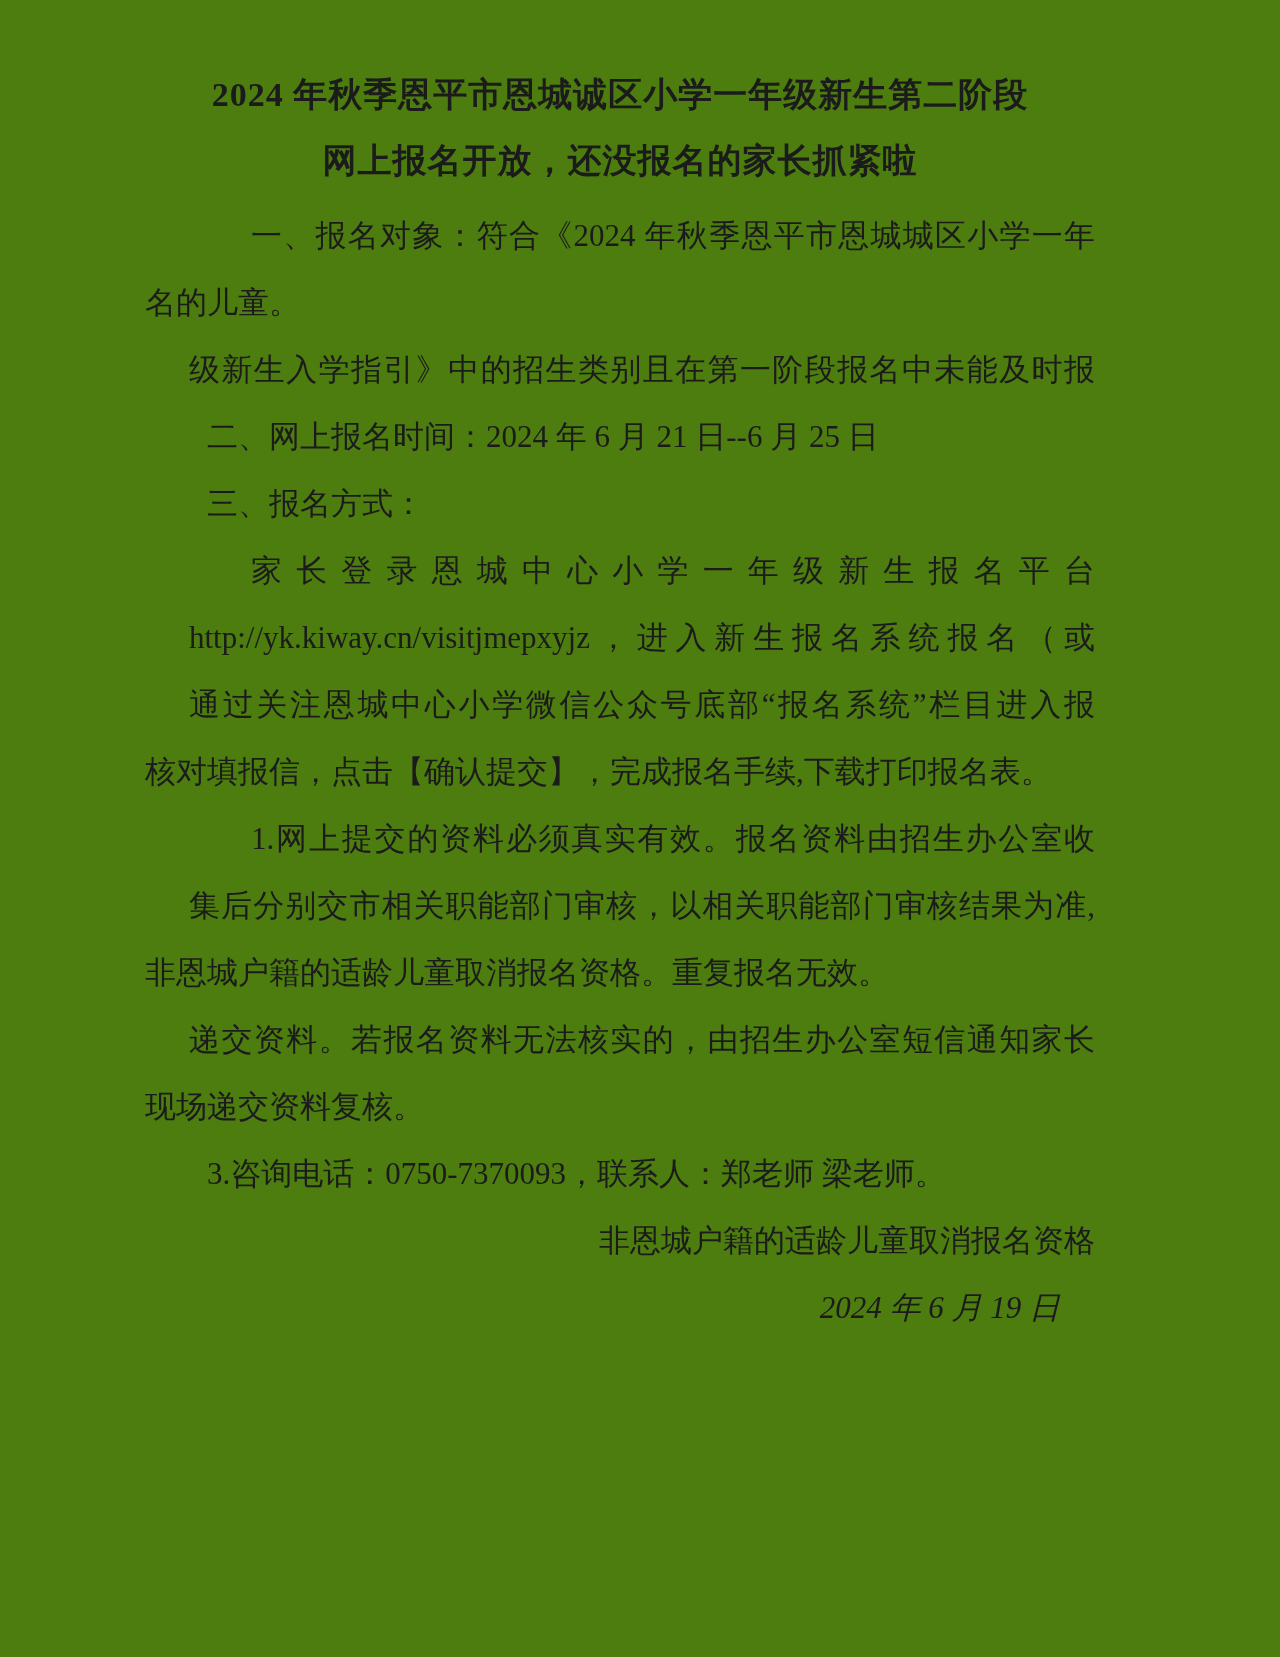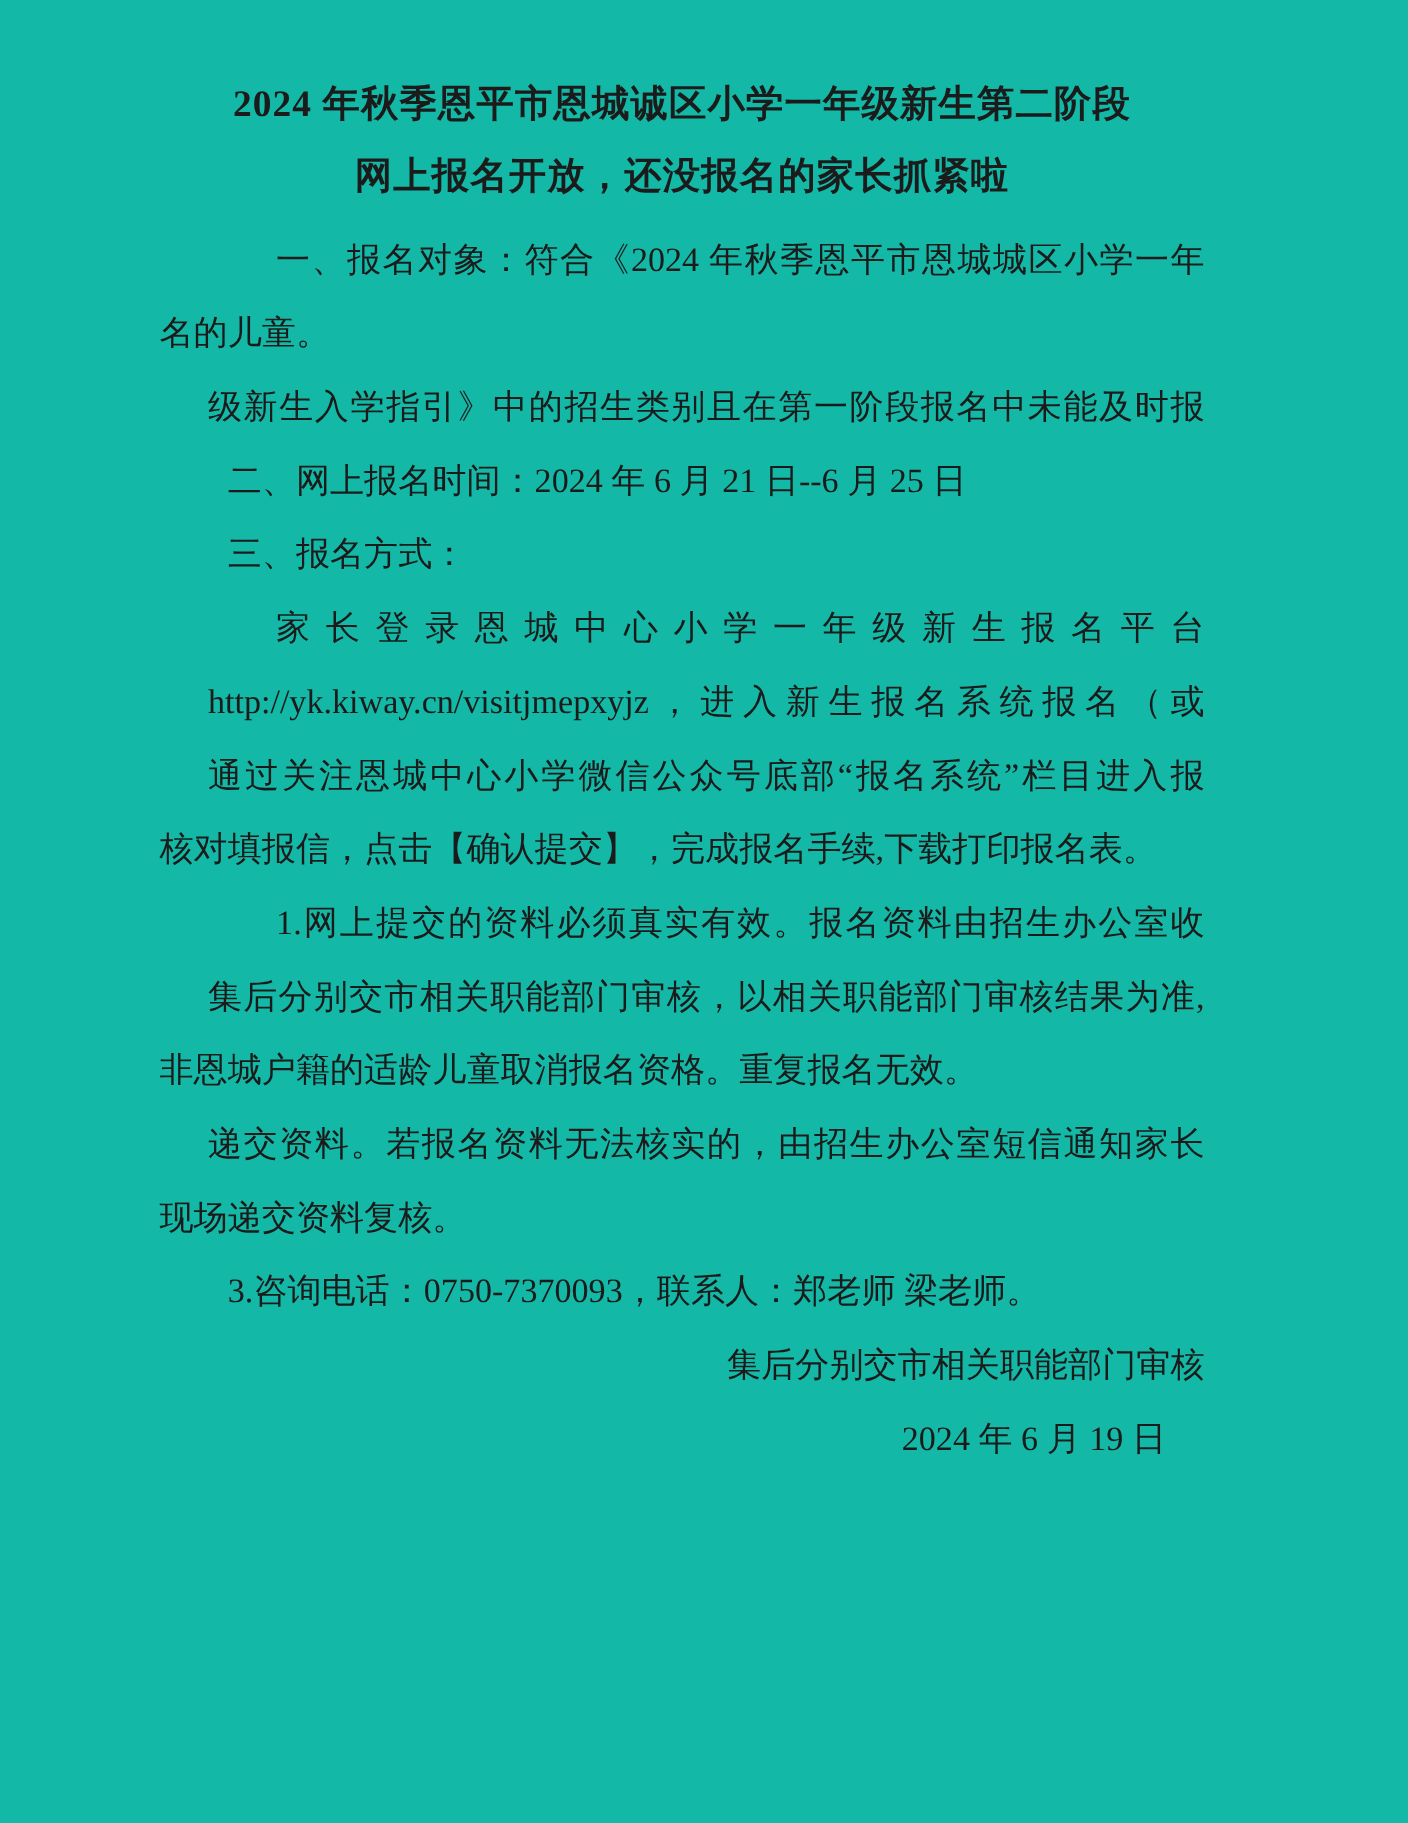--- a/index.html
+++ b/index.html
@@ -12,21 +12,21 @@
     height: 1657px;
     font-family: "Liberation Serif", "DejaVu Serif", serif;
     color: #1b1b1b;
     overflow: hidden;
   }
   .page {
     box-sizing: border-box;
     width: 1280px;
     height: 1657px;
     padding: 62px 185px 0 145px;
-    background: #14b8a6;
+    background: #4d7c0f;
   }
   .title-line {
     font-size: 34px;
     font-weight: bold;
     text-align: center;
     line-height: 66px;
     letter-spacing: 1px;
   }
   .title-block {
     margin-bottom: 8px;
@@ -45,20 +45,21 @@
   }
   .body-line.ind {
     text-indent: 62px;
   }
   .body-line.r {
     text-align: right;
   }
   .body-line.r-inset {
     text-align: right;
     padding-right: 35px;
+    font-style: italic;
   }
 </style>
 </head>
 <body>
 
 <div class="page">
   <div class="title-block" id="title-block">
       <div class="title-line">2024 年秋季恩平市恩城诚区小学一年级新生第二阶段</div>
       <div class="title-line">网上报名开放，还没报名的家长抓紧啦</div>
     </div>
@@ -71,16 +72,16 @@
       <div class="body-line j ind">家长登录恩城中心小学一年级新生报名平台</div>
       <div class="body-line j">http://yk.kiway.cn/visitjmepxyjz，进入新生报名系统报名（或</div>
       <div class="body-line j">通过关注恩城中心小学微信公众号底部“报名系统”栏目进入报</div>
       <div class="body-line">核对填报信，点击【确认提交】，完成报名手续,下载打印报名表。</div>
       <div class="body-line j ind">1.网上提交的资料必须真实有效。报名资料由招生办公室收</div>
       <div class="body-line j">集后分别交市相关职能部门审核，以相关职能部门审核结果为准,</div>
       <div class="body-line">非恩城户籍的适龄儿童取消报名资格。重复报名无效。</div>
       <div class="body-line j">递交资料。若报名资料无法核实的，由招生办公室短信通知家长</div>
       <div class="body-line">现场递交资料复核。</div>
       <div class="body-line ind">3.咨询电话：0750-7370093，联系人：郑老师 梁老师。</div>
-      <div class="body-line r">集后分别交市相关职能部门审核</div>
+      <div class="body-line r">非恩城户籍的适龄儿童取消报名资格</div>
       <div class="body-line r-inset">2024 年 6 月 19 日</div>
     </div>
 </div>
 
 </body></html>

